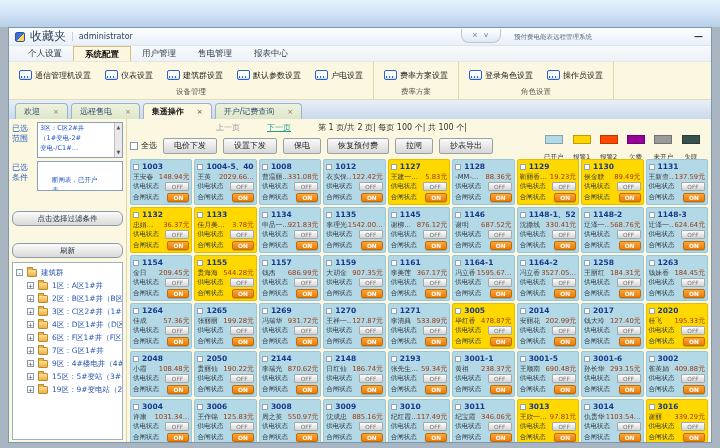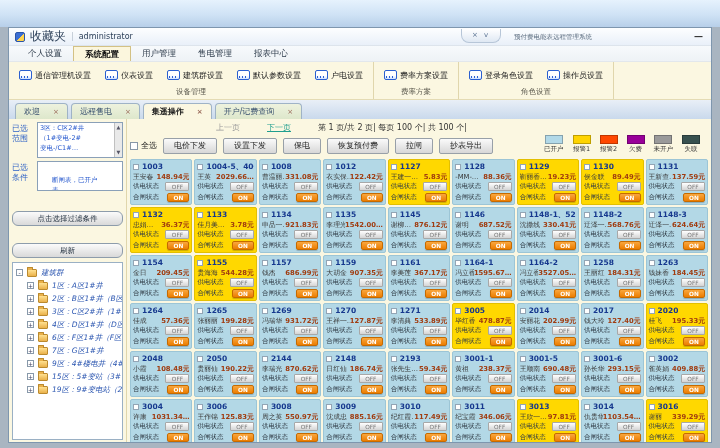--- a/index.html
+++ b/index.html
@@ -76,21 +76,21 @@
     border-left:1px solid #c0c0c0; display:flex; flex-direction:column; justify-content:space-between;
     align-items:center; font-size:5px; color:#556; padding:1px 0; }
   .condbox { flex:1; background:#fff; border:1px solid #8aa0b8; height:28px; font-size:6.5px;
     color:#2255cc; padding:14px; line-height:1.5; overflow:hidden; }
   .side-btn { display:block; width:100%; height:15px; margin-top:17px;
     background:linear-gradient(#fbfbfb,#d9d9d9); border:1px solid #8d9cab; border-radius:6px;
     font-size:7.5px; color:#1d2b3a; cursor:pointer; font-family:Liberation Serif, serif; }
   .tree { margin-top:4px; flex:1; background:#fff; border:1px solid #9ab0c4; overflow:hidden;
     padding:3px 0 0 3px; }
   .tree-row { display:flex; align-items:center; gap:4px; height:13px; white-space:nowrap;
-    overflow:hidden; font-size:7.5px; color:#2a55b0; cursor:pointer;font-style:italic; }
+    overflow:hidden; font-size:7.5px; color:#2a55b0; cursor:pointer; }
   .tree-row.child { padding-left:11px; }
   .expander { width:7px; height:7px; border:1px solid #8899aa; background:#fff; font-size:6px;
     line-height:5px; text-align:center; color:#446; flex:none; }
   .folder { width:10px; height:8px; background:linear-gradient(#ffe191,#eab14a);
     border:1px solid #bb8a2e; border-radius:1px; position:relative; flex:none; }
   .folder::before { content:""; position:absolute; left:-1px; top:-3px; width:4px; height:2px;
     background:#eab14a; border:1px solid #bb8a2e; border-bottom:none; border-radius:1px 1px 0 0; }
   .tree-text { overflow:hidden; text-overflow:clip; }
 
   
@@ -101,36 +101,36 @@
   .pg-next { color:#1f9e8e; text-decoration:underline; cursor:pointer; }
   .pg-info { color:#333; }
   .toolrow { height:23px; display:flex; align-items:center; gap:6px; flex:none; }
   .chk-wrap { display:flex; align-items:center; gap:3px; font-size:8px; color:#222; }
   .checkbox { width:8px; height:8px; border:1px solid #8797a7; background:#fff; cursor:pointer; }
   .tool-btn { height:16px; padding:0 10px; background:linear-gradient(#fafafa,#d7d7d7);
     border:1px solid #98a0a8; border-radius:2px; font-size:8px; color:#1d1d1d; cursor:pointer;
     font-family:inherit; }
   .legend { margin-left:auto; display:flex; gap:9px; padding-right:8px; align-self:flex-start;
     margin-top:1px; }
-  .legend-item { display:flex; flex-direction:column; align-items:center; gap:1px;
+  .legend-item { display:flex; flex-direction:column; align-items:center; gap:9px;
     font-size:6.5px; color:#333; }
   .swatch { width:18px; height:9px; border:1px solid rgba(0,0,0,.25); }
 
   
   .grid { display:grid; grid-template-columns:repeat(9,1fr); gap:2px; margin-top:2px; }
   .card { height:46px; padding:1px 2px; overflow:hidden; border-radius:2px; cursor:pointer; }
   .card.open  { background:#b3d8e6; border:1px solid #9cc5d6; }
   .card.alarm { background:#ffd800; border:1px solid #e3bf00; }
   .c-head { display:flex; align-items:center; gap:3px; height:11px; }
   .cb { width:6px; height:6px; border:1px solid #93a5b5; background:#fff; flex:none; }
   .room { font-size:7.5px; font-weight:bold; color:#16388e; white-space:nowrap; overflow:hidden; }
   .c-name { display:flex; justify-content:space-between; align-items:center; height:9px;
     font-size:6.8px; overflow:hidden; }
   .nm { color:#3a3a3a; white-space:nowrap; overflow:hidden; max-width:32px; }
-  .bal { color:#a03c10; white-space:nowrap;font-weight:bold; }
+  .bal { color:#a03c10; white-space:nowrap; }
   .c-row { display:flex; justify-content:space-between; align-items:center; height:11px; }
   .lbl { font-size:6.5px; color:#2f3a44; white-space:nowrap; }
   .btn-off { width:24px; height:9px; background:linear-gradient(#ffffff,#d4d4d4);
     border:1px solid #a8a8a8; border-radius:1px; font-size:5.8px; color:#777; text-align:center;
     line-height:8px; cursor:pointer; }
   .btn-on { width:22px; height:9px; background:linear-gradient(#f9a73e,#ec7d00);
     border:1px solid #c56a00; border-radius:2px; font-size:5.8px; color:#fff; font-weight:bold;
     text-align:center; line-height:8px; cursor:pointer; box-shadow:0 1px 1px rgba(0,0,0,.2); }
 </style>
 </head>

